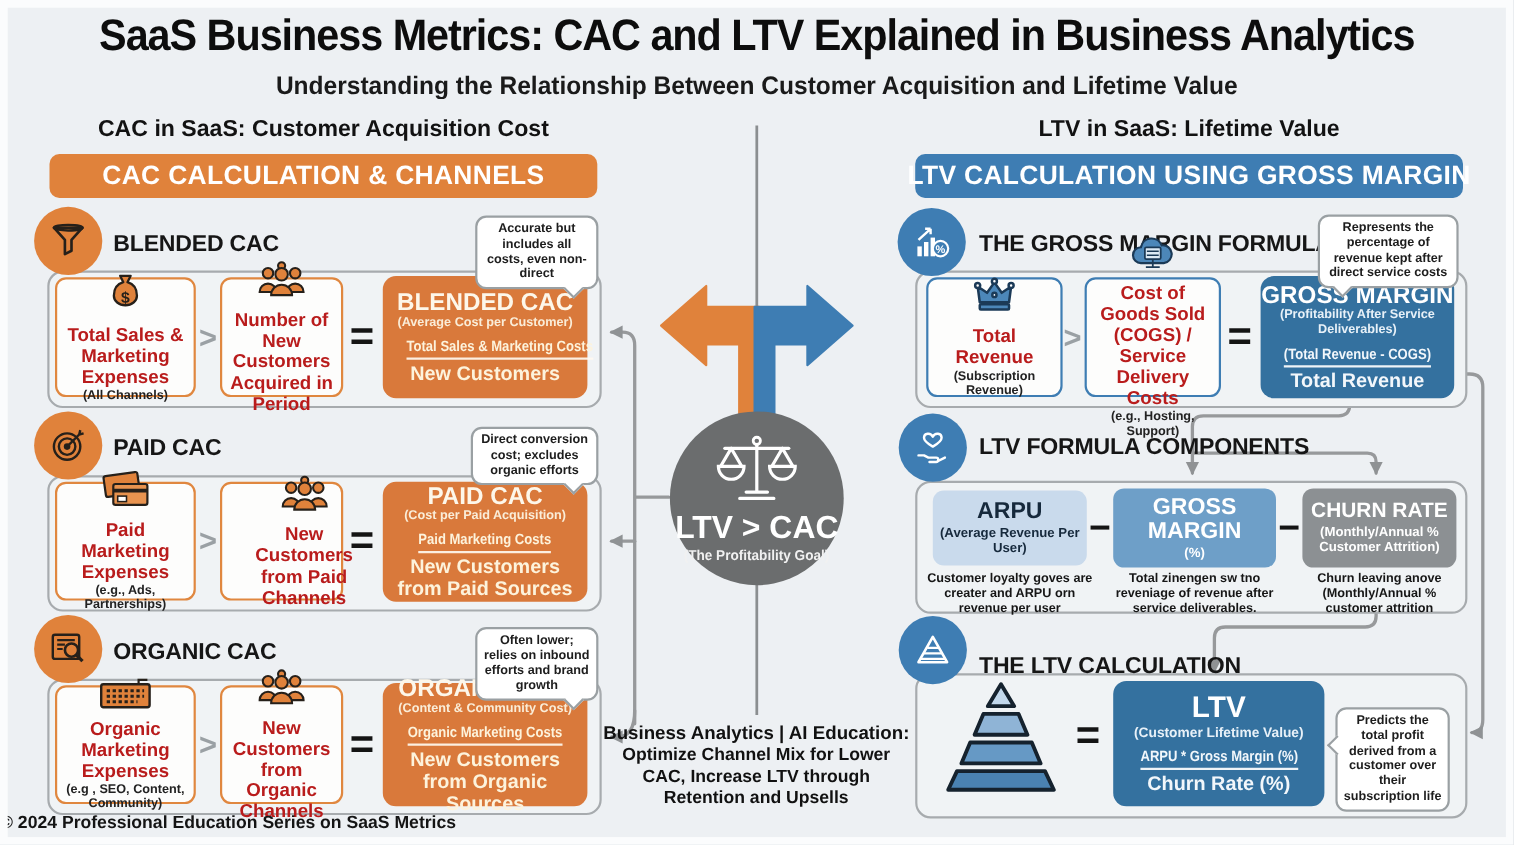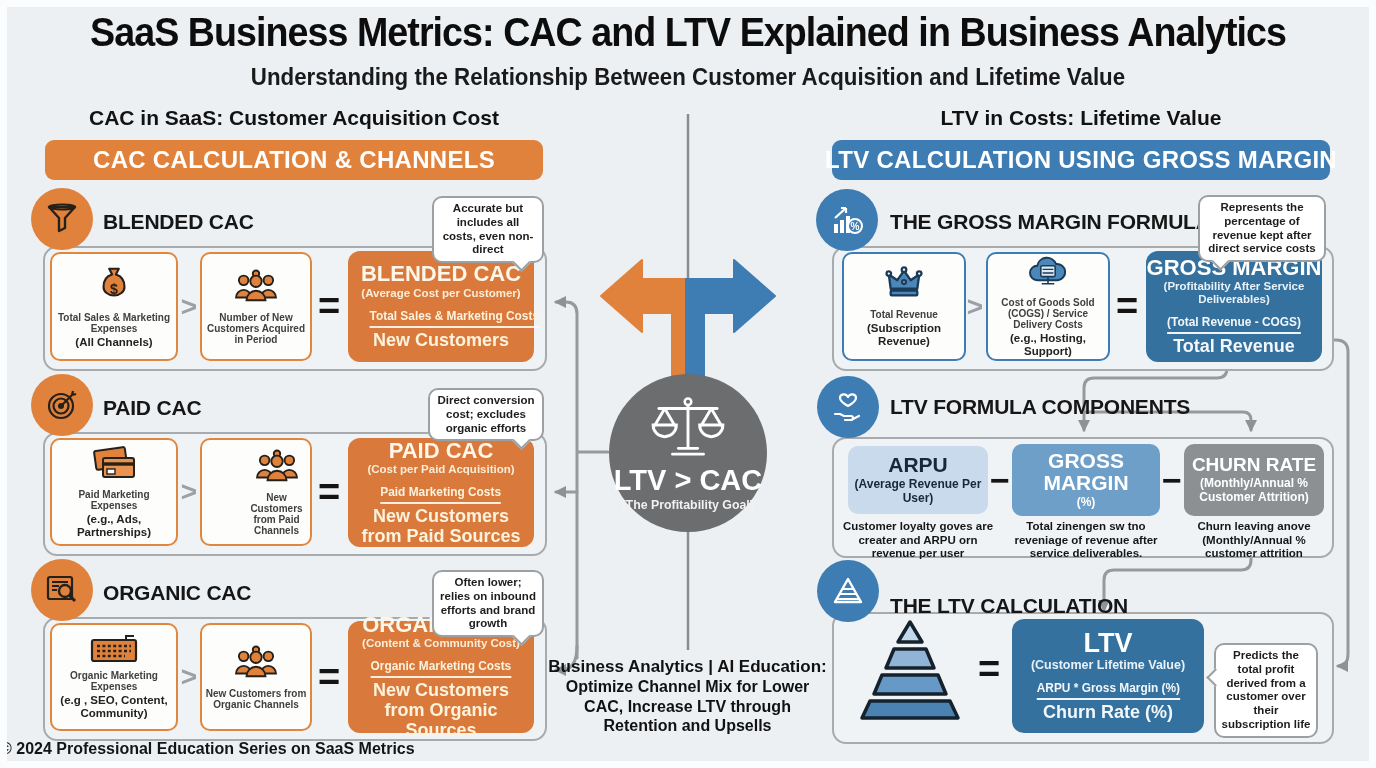--- a/index.html
+++ b/index.html
@@ -18,21 +18,21 @@
   .banner.b{background:#3E7DB3;}
   .sec{position:absolute;border:2.5px solid #a7abae;border-radius:14px;background:#F0F3F5;z-index:1;}
   .icircle{position:absolute;width:62px;height:62px;border-radius:50%;display:flex;align-items:center;justify-content:center;z-index:3;}
   .icircle.o{background:#E0823B;}
   .icircle.b{background:#3E7DB3;}
   .sec-title{position:absolute;font-weight:800;font-size:21px;color:#161616;letter-spacing:-.2px;z-index:2;white-space:nowrap;}
   .ibox{position:absolute;background:#FDFDFC;border:2.5px solid var(--ac);border-radius:10px;display:flex;flex-direction:column;
         align-items:center;justify-content:center;text-align:center;padding:4px 3px;z-index:2;gap:2px;box-sizing:border-box;}
   .left-side{--ac:#E0873F;}
   .right-side{--ac:#3E7DB3;}
-  .ibox .l1{font-size:10px;font-weight:800;color:#404040;line-height:1.12;}
+  .ibox .l1{font-size:17px;font-weight:800;color:#b91c1c;line-height:1.12;}
   .ibox .l2{font-size:11.5px;font-weight:600;color:#222;line-height:1.12;}
   .op{position:absolute;display:flex;align-items:center;justify-content:center;z-index:2;}
   .chev{color:#9aa0a4;font-size:28px;font-weight:800;}
   .eq{color:#141414;font-size:38px;font-weight:800;}
   .minus{color:#141414;font-size:34px;font-weight:800;}
   .rbox{position:absolute;border-radius:12px;display:flex;flex-direction:column;align-items:center;justify-content:center;
         text-align:center;z-index:2;padding:6px 8px;box-sizing:border-box;}
   .rbox.o{background:#D9793B;}
   .rbox.b{background:#34719F;}
   .rtitle{font-size:22px;font-weight:800;line-height:1.05;color:#FDF7EA;white-space:nowrap;}
@@ -227,21 +227,21 @@
     <div class="rbox o" style="left:348px;top:621px;width:186px;height:112px;">
       <div class="rtitle">ORGANIC CAC</div>
       <div class="rsub">(Content &amp; Community Cost)</div>
       <div class="frac"><span class="num">Organic Marketing Costs</span>
       <div class="den">New Customers from Organic Sources</div></div>
     </div>
     <div class="callout" style="left:432px;top:570px;width:112px;"><span>Often lower; relies on inbound efforts and brand growth</span><span class="tail b"></span></div>
   </div>
 
   <div class="right-side">
-    <div class="col-head" style="left:832px;">LTV in Costs: Lifetime Value</div>
+    <div class="col-head" style="left:832px;">LTV in SaaS: Lifetime Value</div>
     <div class="banner b" style="left:832px;">LTV CALCULATION USING GROSS MARGIN</div>
 
     <div class="sec" style="left:832px;top:246px;width:498px;height:121px;"></div>
     <div class="icircle b" style="left:816px;top:189px;">
       <svg width="34" height="34" viewBox="0 0 34 34">
           <g fill="#fff">
             <rect x="4" y="21" width="4" height="9"></rect>
             <rect x="10" y="17" width="4" height="13"></rect>
             <rect x="16" y="13" width="4" height="17"></rect>
           </g>

